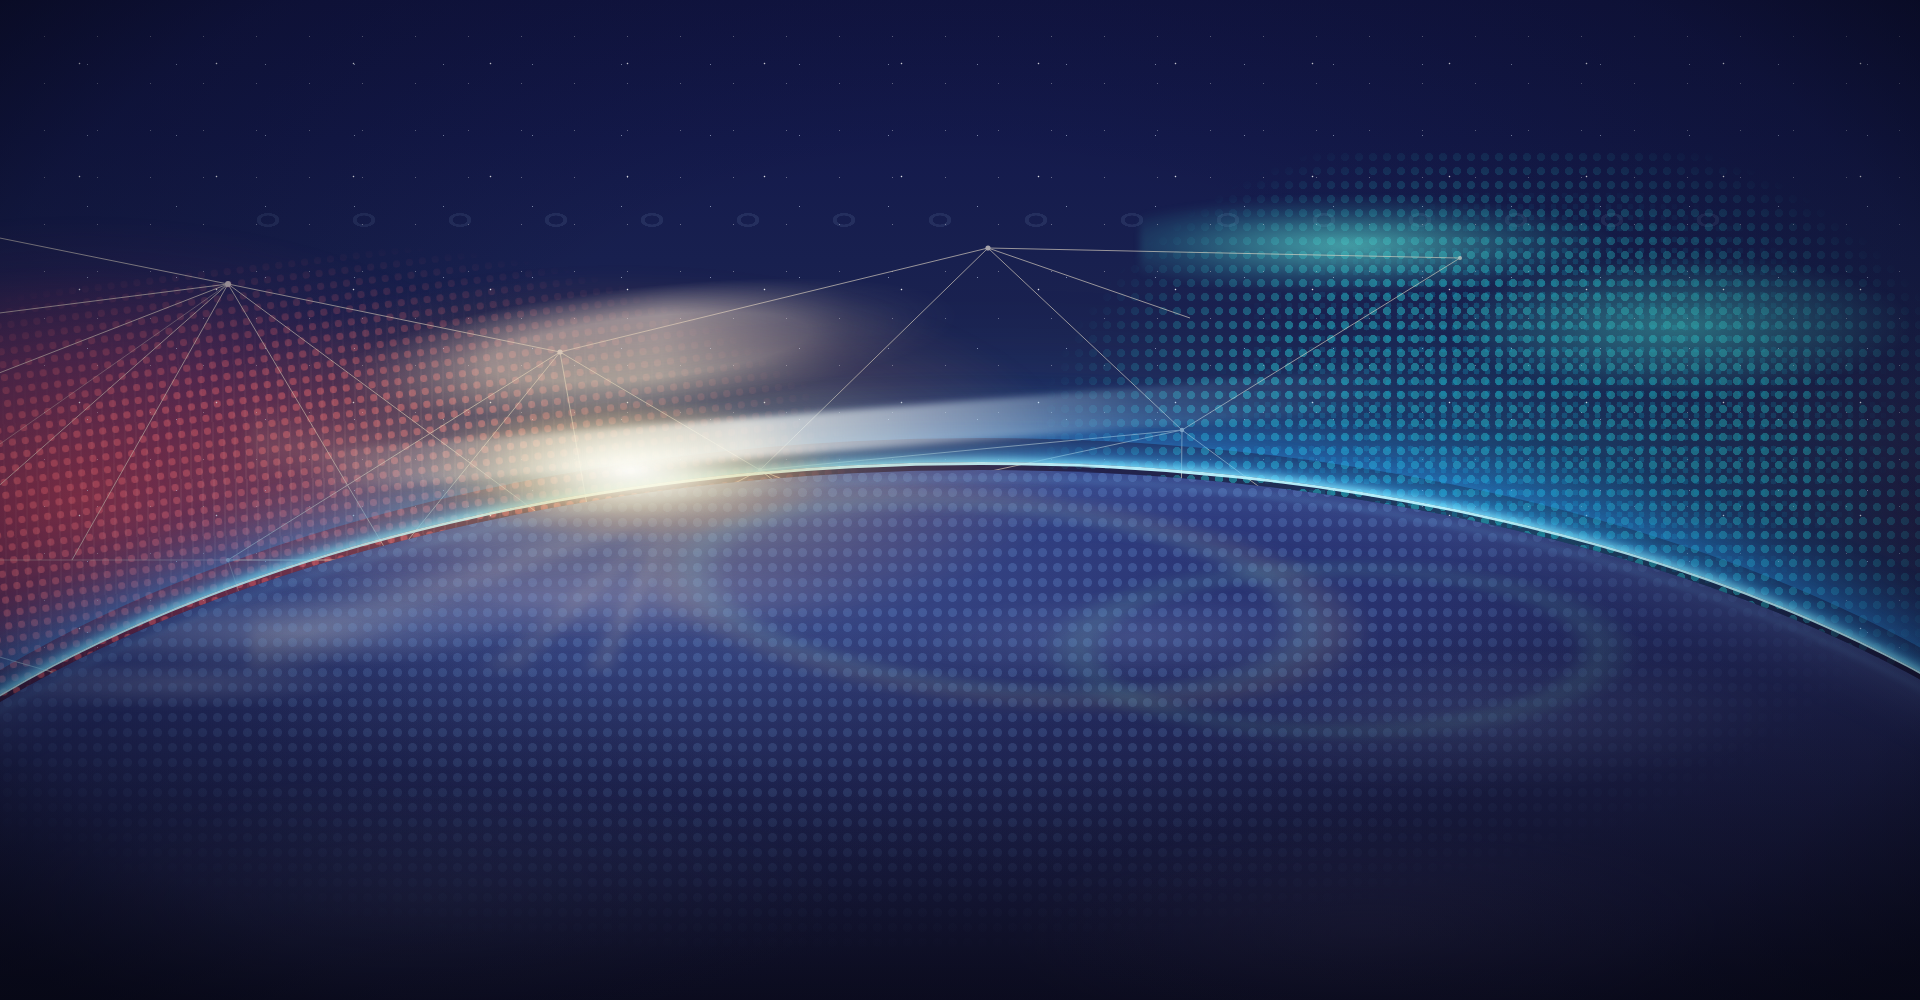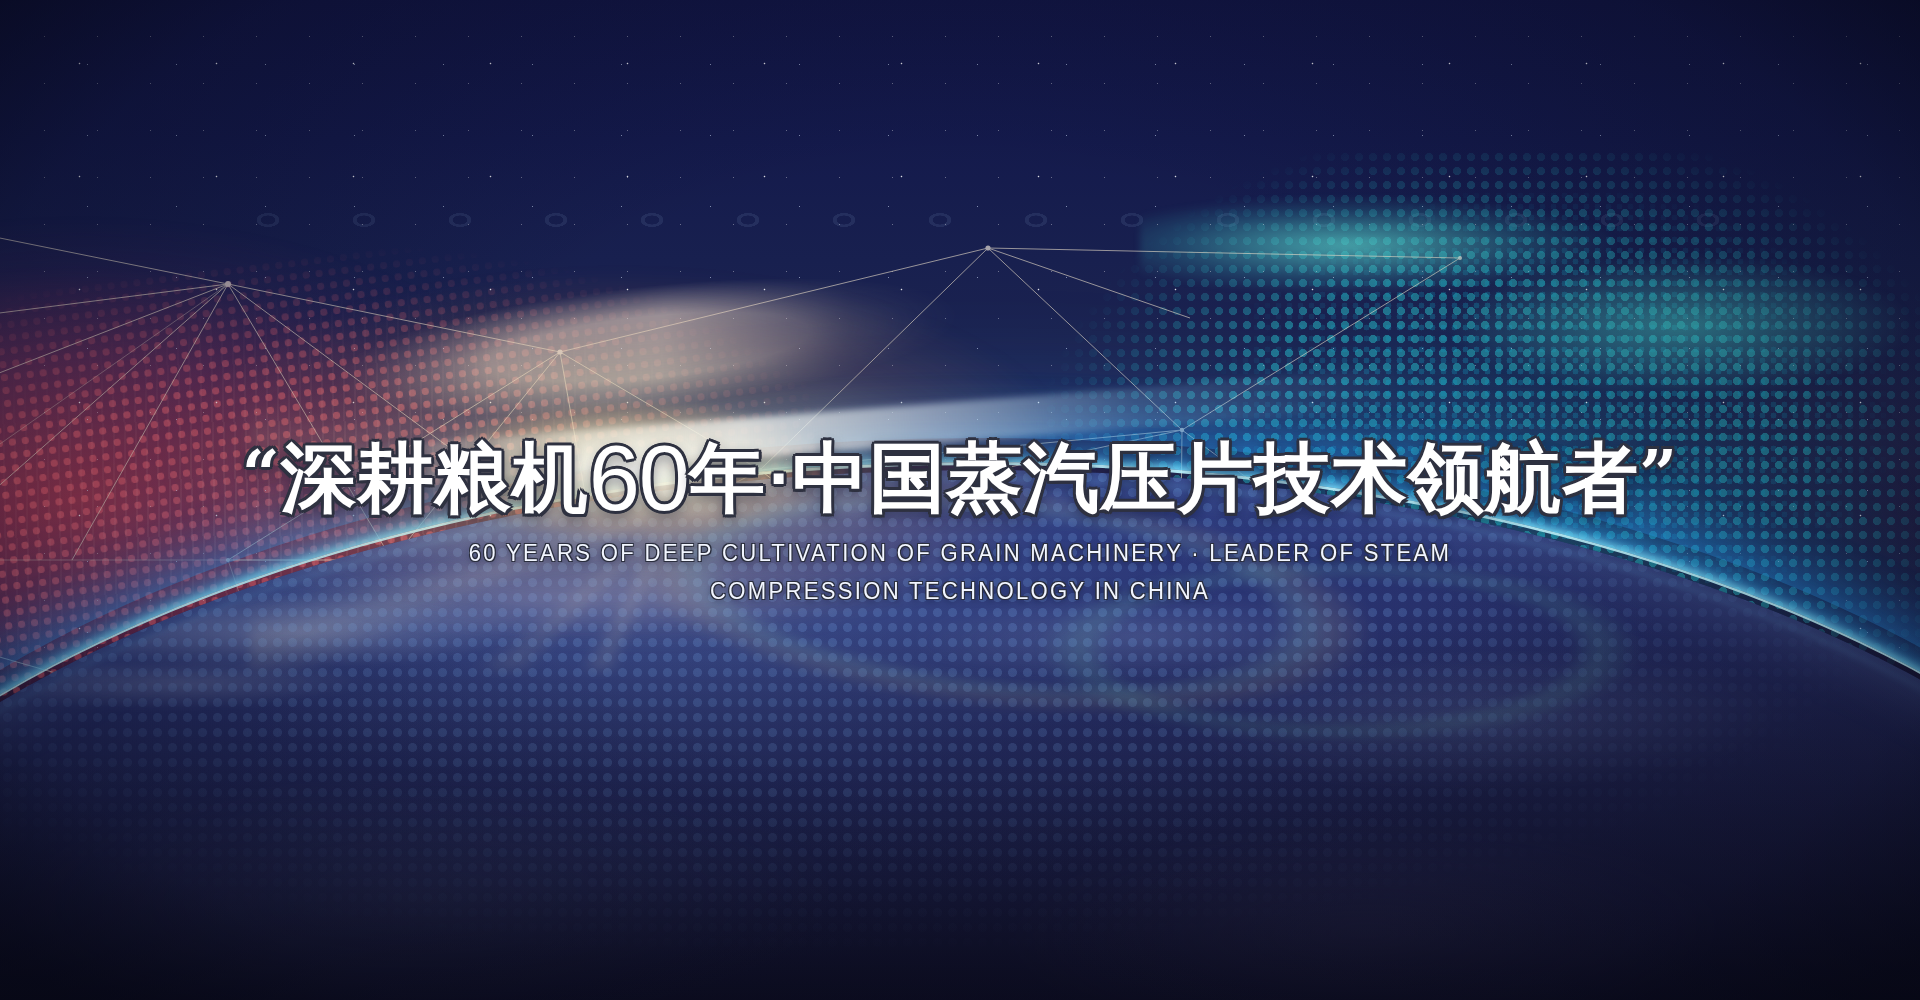--- a/index.html
+++ b/index.html
@@ -387,23 +387,14 @@
 
   <div class="lay" id="sunWide"></div>
   <div class="lay" id="sunRays"></div>
   <div class="lay" id="sunCore"></div>
   <div class="lay" id="lensStreak"></div>
   <div class="lay" id="flareArc"></div>
   <div class="lay" id="flareArc2"></div>
 
   <div class="lay" id="vignette"></div>
 
-  <div id="textBlock">
-
-    <div id="titleMain">
-      <span class="qm">“</span><span>深耕粮机</span><span class="num">60</span><span>年</span><span class="dot">·</span><span>中国蒸汽压片技术领航者</span><span class="qm">”</span>
-    </div>
-
-    <div class="sub">60 YEARS OF DEEP CULTIVATION OF GRAIN MACHINERY · LEADER OF STEAM</div>
-    <div class="sub sub2">COMPRESSION TECHNOLOGY IN CHINA</div>
-  </div>
 
 </div>
 
 </body></html>

